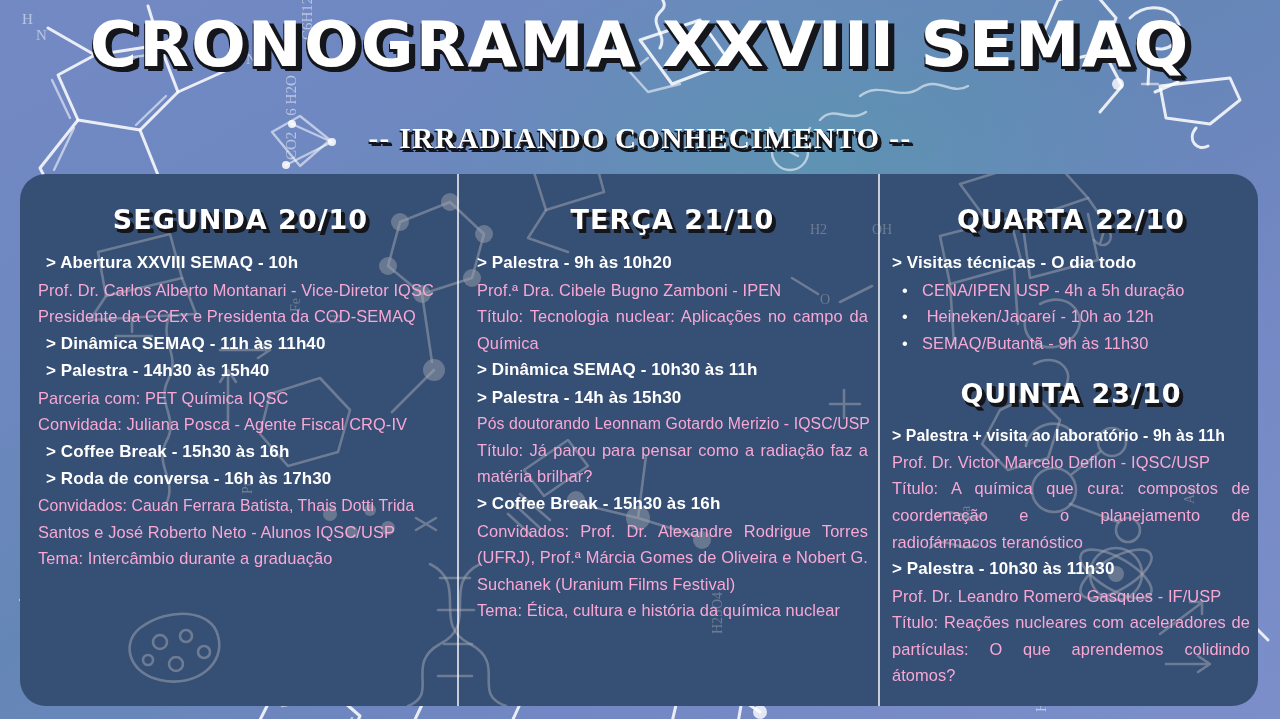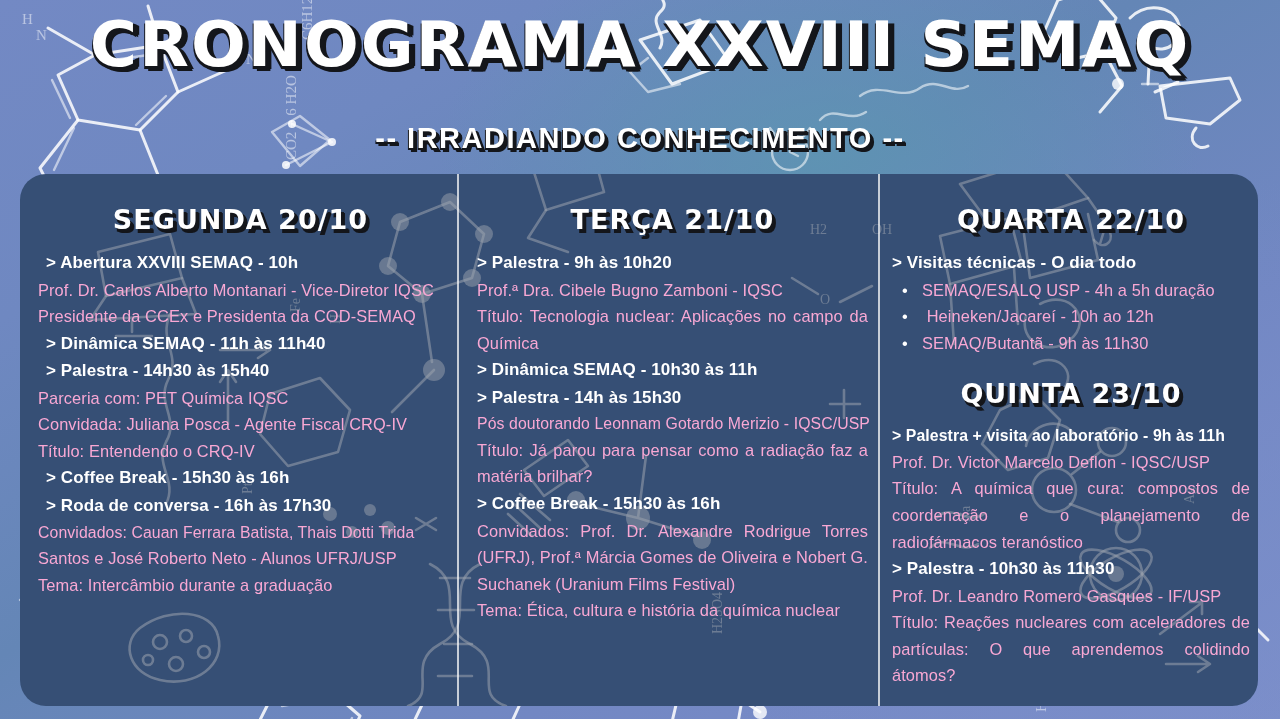--- a/index.html
+++ b/index.html
@@ -35,21 +35,21 @@
     color:#ffffff;
     transform:scaleX(1.04);
     text-shadow:
       4px 4px 0 #14161b, 5px 5px 0 #14161b, 3px 5px 0 #14161b,
       -1px 3px 0 #14161b, 6px 3px 0 #14161b;
     white-space:nowrap;
   }
   .subtitle-wrap{position:absolute;left:0;top:122px;width:1280px;text-align:center;}
   .poster-subtitle{
     display:inline-block;
-    font-family:Liberation Sans, sans-serif;
+    font-family:Liberation Serif, serif;
     font-weight:bold;font-size:29px;letter-spacing:1.5px;
     color:#ffffff;
     text-shadow:
       3px 3px 0 #14161b, 4px 4px 0 #14161b, 2px 4px 0 #14161b, -1px 2px 0 #14161b;
     white-space:nowrap;
   }
 
   
   .panel{
     position:absolute;left:20px;top:174px;width:1238px;height:532px;
@@ -308,46 +308,45 @@
 
       <div class="col col-1">
         <div class="day-head">SEGUNDA 20/10</div>
         <div class="line b indent">&gt; Abertura XXVIII SEMAQ   - 10h</div>
         <div class="line sm">Prof. Dr. Carlos Alberto Montanari - Vice-Diretor IQSC</div>
         <div class="line sm">Presidente da CCEx e Presidenta da COD-SEMAQ</div>
         <div class="line b indent">&gt; Dinâmica SEMAQ    - 11h às 11h40</div>
         <div class="line b indent">&gt; Palestra     - 14h30 às 15h40</div>
         <div class="line sm">Parceria com: PET Química IQSC</div>
         <div class="line sm">Convidada: Juliana Posca - Agente Fiscal CRQ-IV</div>
-        <div class="line sm">Título: Entendendo o CRQ-IV</div>
         <div class="line b indent">&gt; Coffee Break   - 15h30 às 16h</div>
         <div class="line b indent">&gt; Roda de conversa   - 16h às 17h30</div>
         <div class="line xs">Convidados: Cauan Ferrara Batista, Thais Dotti Trida</div>
-        <div class="line sm">Santos e José Roberto Neto - Alunos UFRJ/USP</div>
+        <div class="line sm">Santos e José Roberto Neto - Alunos IQSC/USP</div>
         <div class="line sm">Tema: Intercâmbio durante a graduação</div>
       </div>
 
       <div class="col col-2">
         <div class="day-head">TERÇA 21/10</div>
         <div class="line b">&gt; Palestra    - 9h às 10h20</div>
-        <div class="line sm">Prof.ª Dra. Cibele Bugno Zamboni - IQSC</div>
+        <div class="line sm">Prof.ª Dra. Cibele Bugno Zamboni - IPEN</div>
         <div class="line wrap sm">Título: Tecnologia nuclear: Aplicações no campo da Química</div>
         <div class="line b">&gt; Dinâmica SEMAQ   - 10h30 às 11h</div>
         <div class="line b">&gt; Palestra   - 14h às 15h30</div>
         <div class="line xs">Pós doutorando Leonnam Gotardo Merizio - IQSC/USP</div>
         <div class="line wrap sm">Título: Já parou para pensar como a radiação faz a matéria brilhar?</div>
         <div class="line b">&gt; Coffee Break   - 15h30 às 16h</div>
         <div class="line wrap sm">Convidados: Prof. Dr. Alexandre Rodrigue Torres (UFRJ), Prof.ª Márcia Gomes de Oliveira e Nobert G. Suchanek (Uranium Films Festival)</div>
         <div class="line sm">Tema: Ética, cultura e história da química nuclear</div>
       </div>
 
       <div class="col col-3">
         <div class="day-head">QUARTA 22/10</div>
         <div class="line b">&gt; Visitas técnicas   - O dia todo</div>
-        <div class="line bullet sm">SEMAQ/ESALQ USP   - 4h a 5h duração</div>
+        <div class="line bullet sm">CENA/IPEN USP   - 4h a 5h duração</div>
         <div class="line bullet sm"> Heineken/Jacareí   - 10h ao 12h</div>
         <div class="line bullet sm">SEMAQ/Butantã   - 9h às 11h30</div>
 
         <div class="day-head second">QUINTA 23/10</div>
         <div class="line b xs">&gt; Palestra + visita ao laboratório  - 9h às 11h</div>
         <div class="line sm">Prof. Dr. Victor Marcelo Deflon - IQSC/USP</div>
         <div class="line wrap sm">Título: A química que cura: compostos de coordenação e o planejamento de radiofármacos teranóstico</div>
         <div class="line b">&gt; Palestra  - 10h30 às 11h30</div>
         <div class="line sm"> Prof. Dr. Leandro Romero Gasques - IF/USP</div>
         <div class="line wrap sm">Título: Reações nucleares com aceleradores de partículas: O que aprendemos colidindo átomos?</div>

